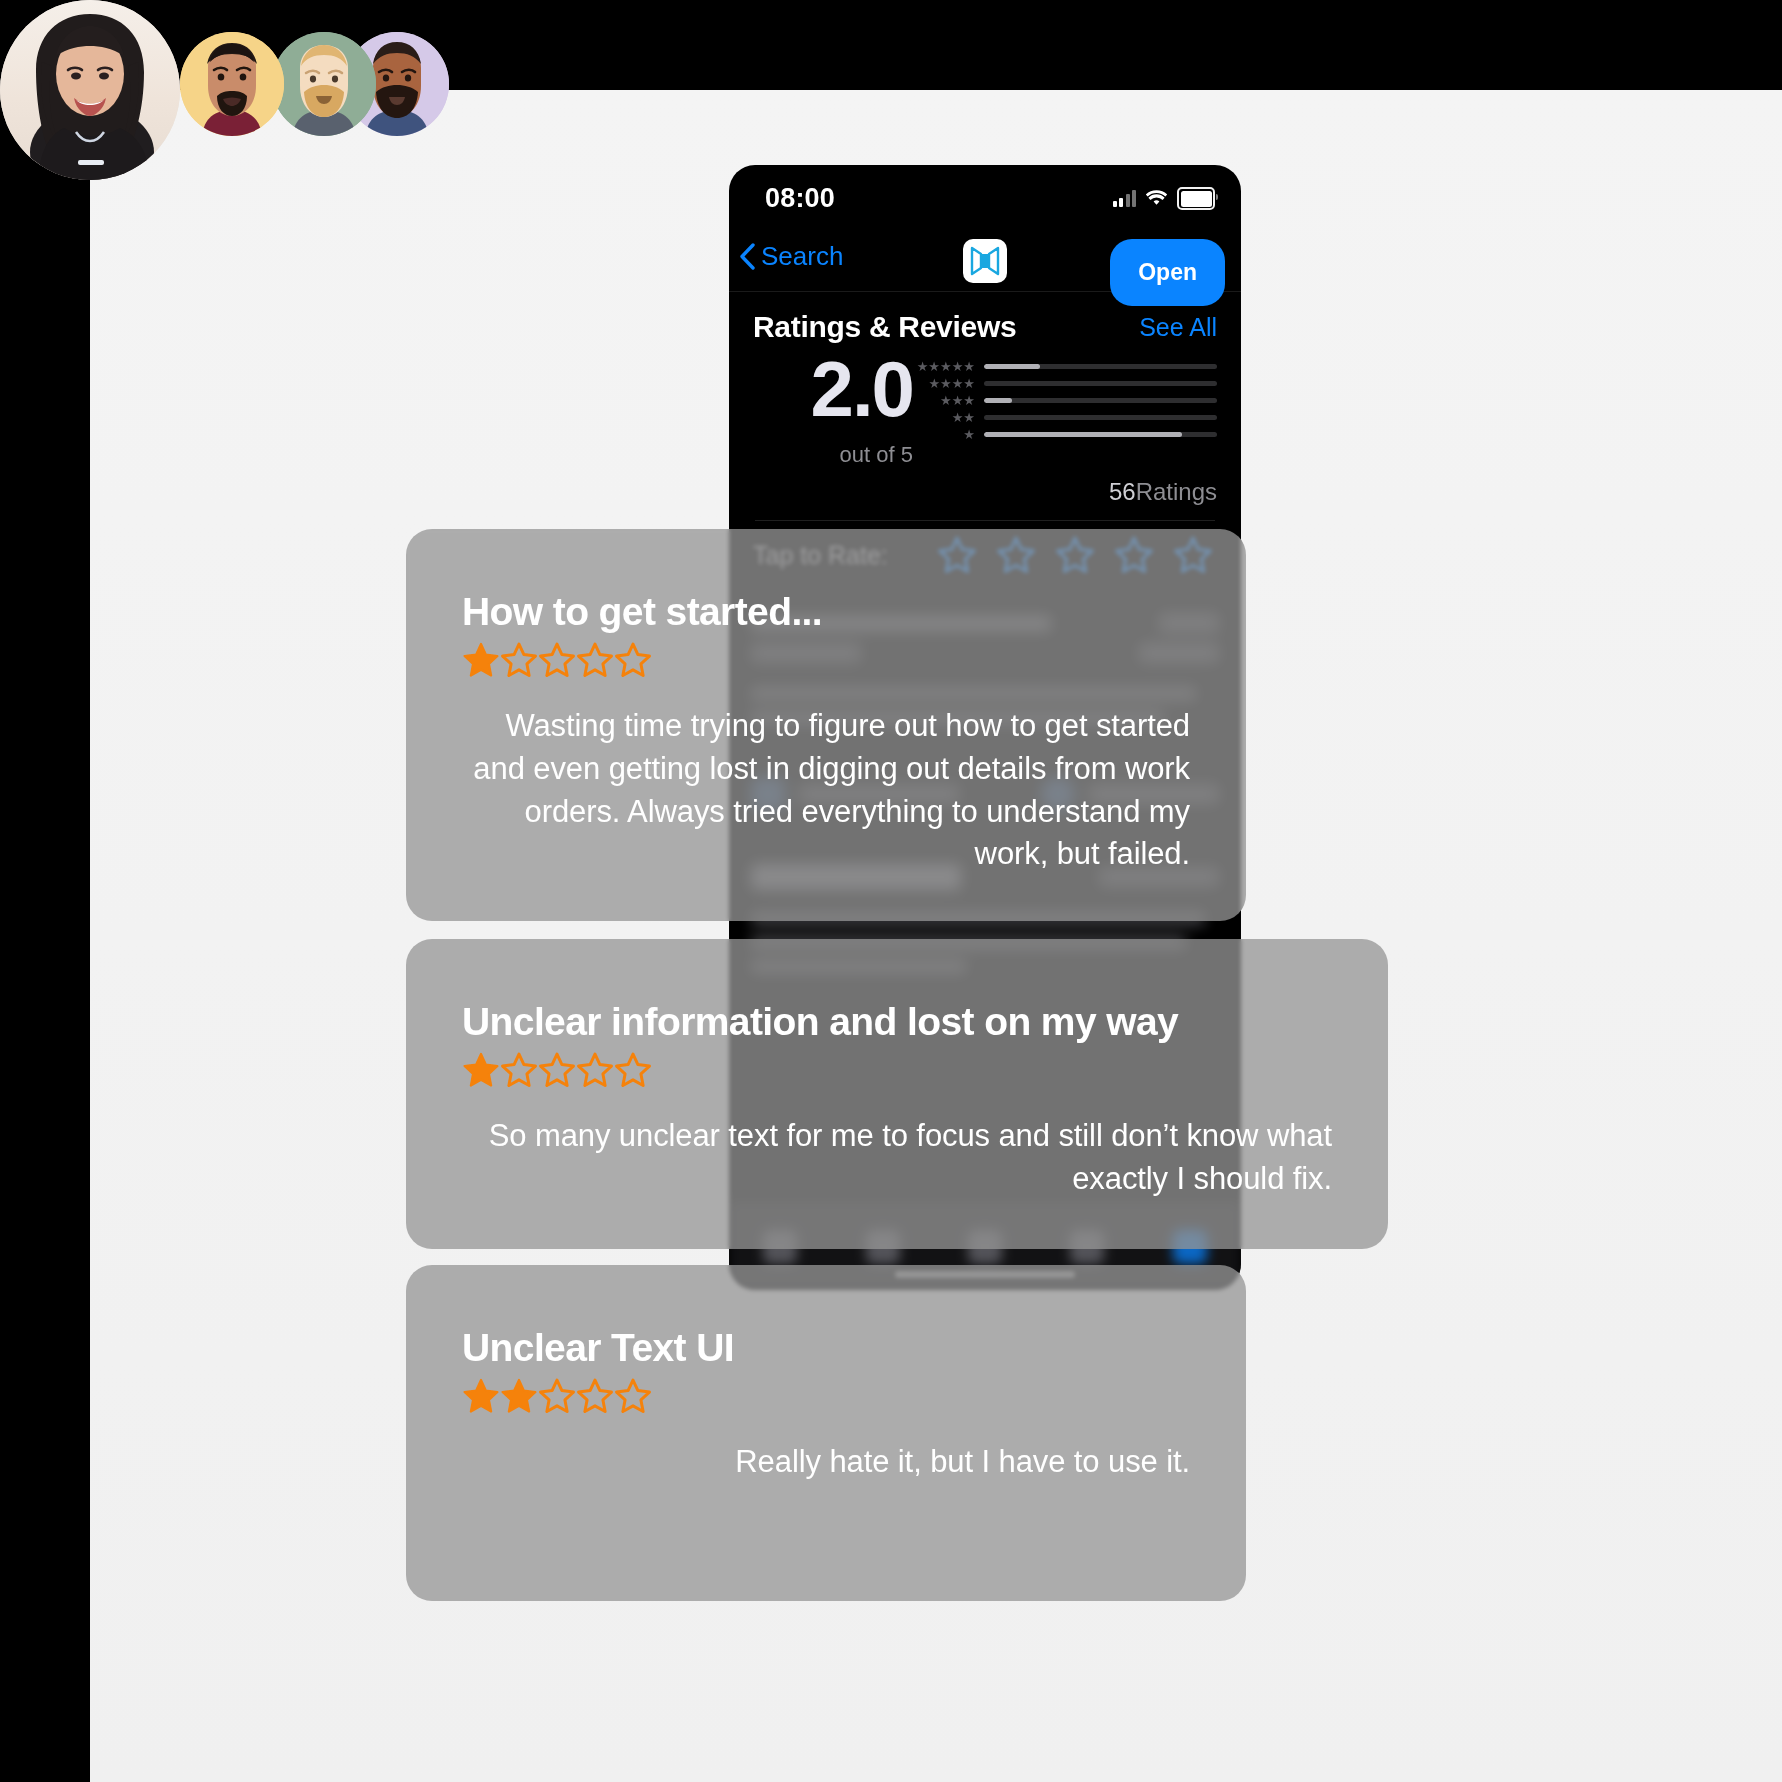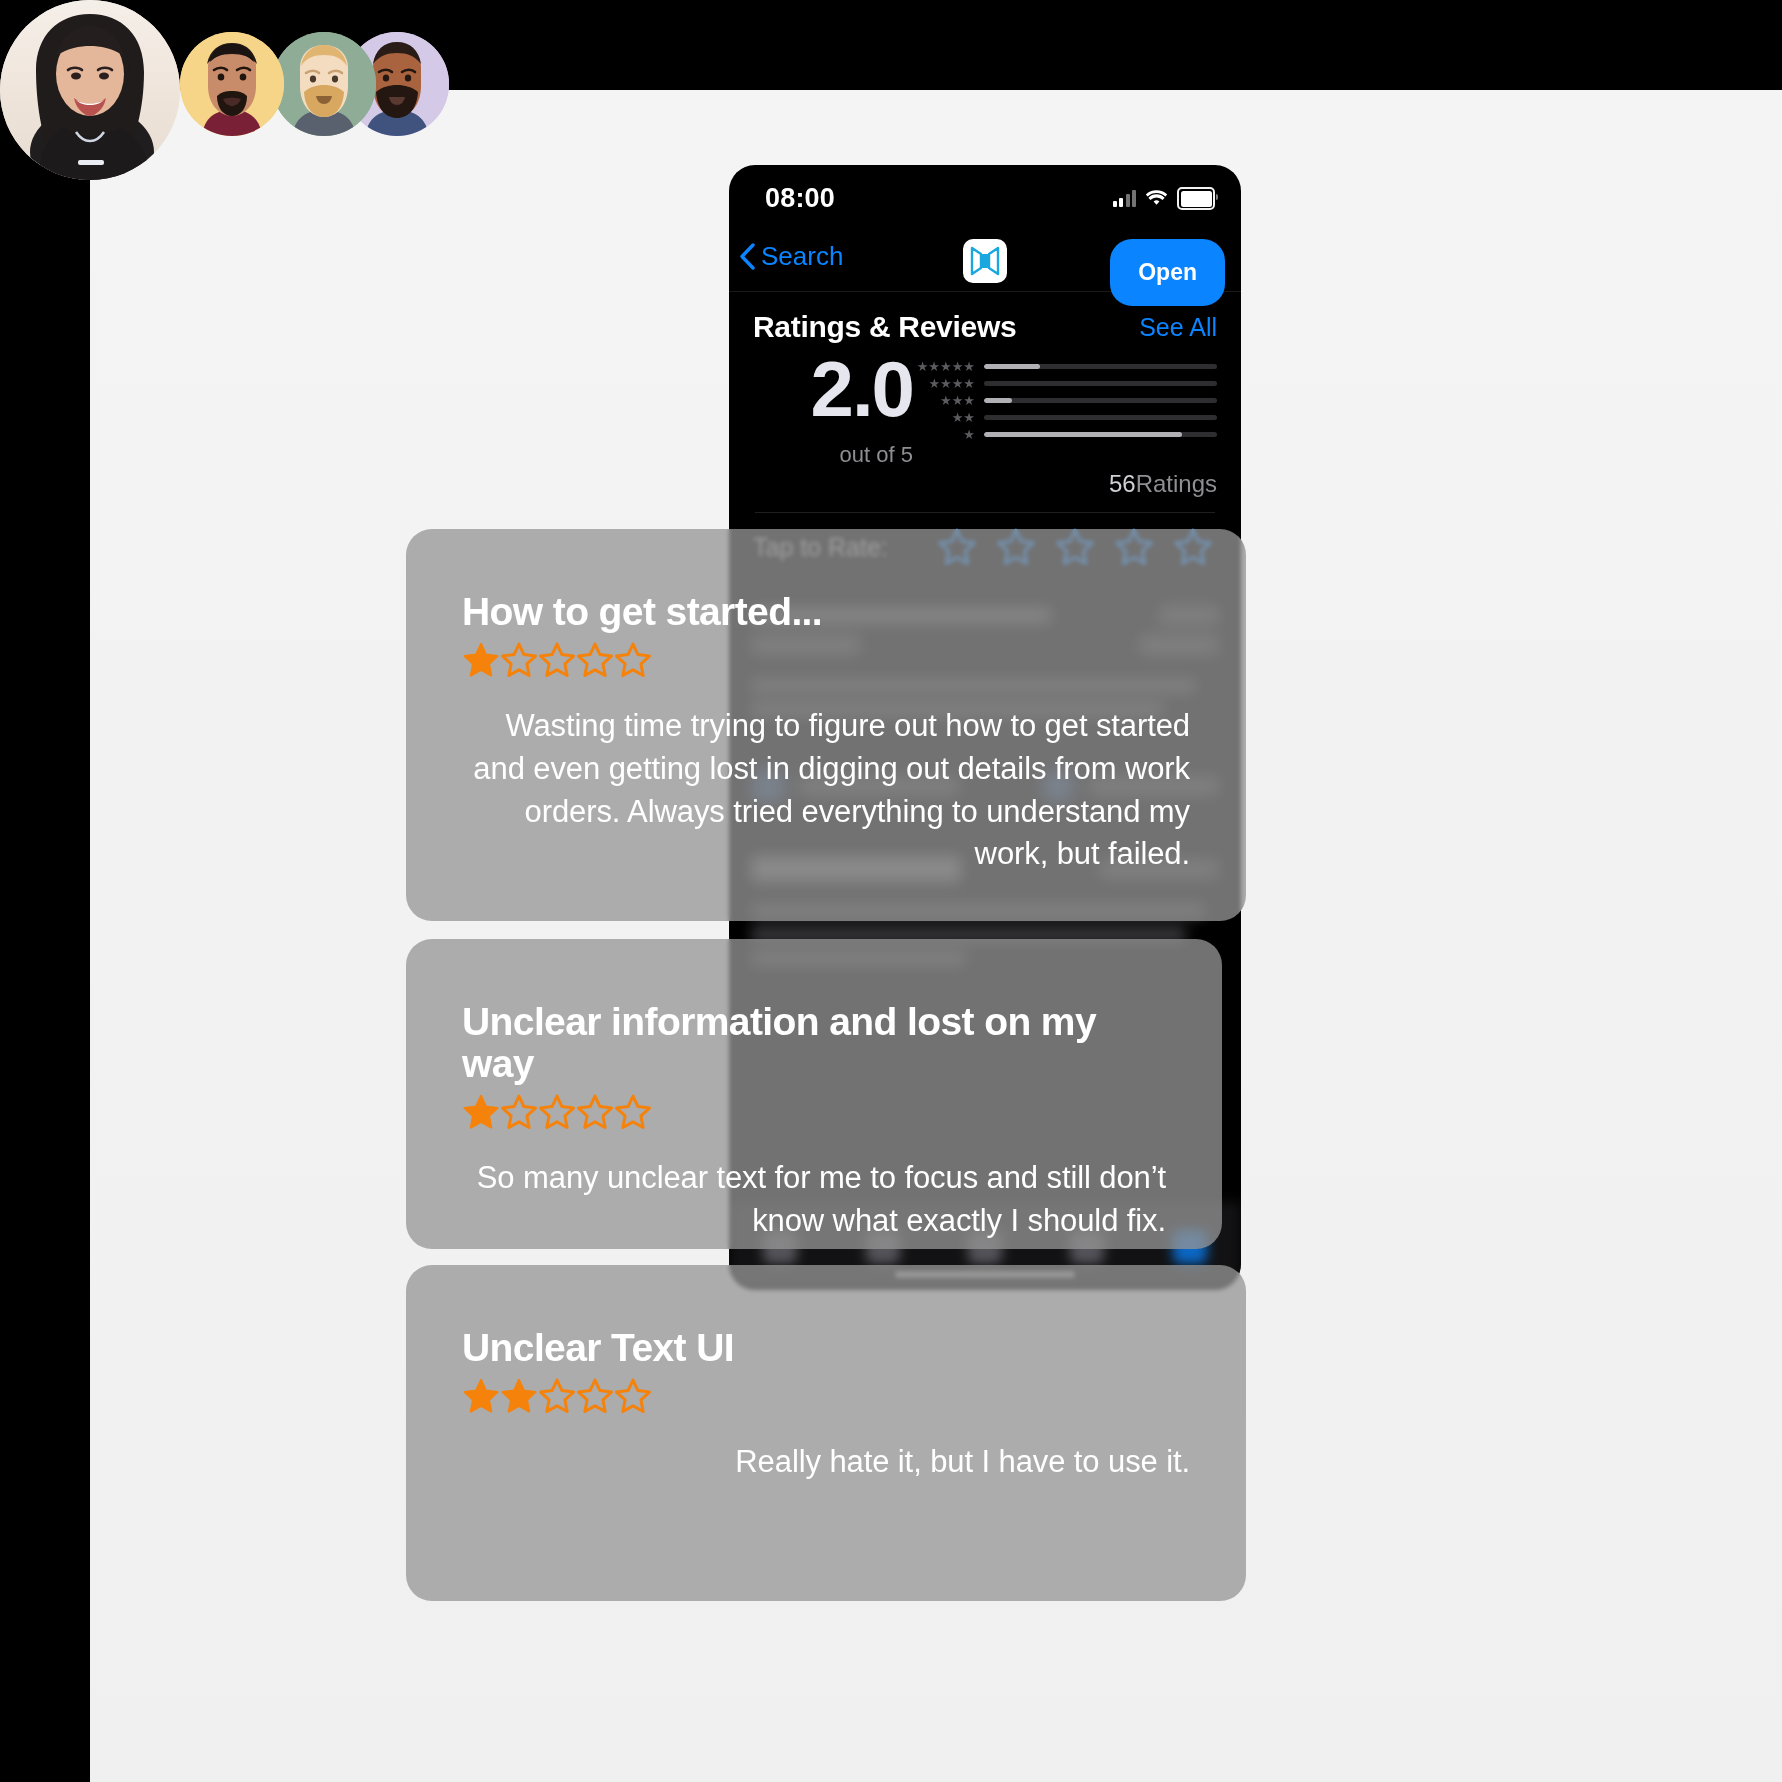--- a/index.html
+++ b/index.html
@@ -147,21 +147,21 @@
 
   #ratings-body { display:flex; margin-top: 6px; }
   #score-col { width: 160px; padding-top: 2px; text-align: right;}
   #score { font-size: 78px; font-weight: 700; line-height: .95; color:#e6e6ef; letter-spacing:-2px;}
   #outof { font-size: 22px; font-weight: 400; color:#8e8e93; margin-top: 16px; margin-left:22px;}
   #hist { flex:1; padding-top: 10px;}
   .hrow { display:flex; align-items:center; height: 13px; margin-bottom: 4px;}
   .hstars { width: 62px; text-align:right; color:#5b5b60; font-size:13px; letter-spacing:0px; line-height:1; white-space:nowrap;}
   .htrack { flex:1; height:5px; background:#2e2e30; border-radius:3px; margin-left:9px; overflow:hidden;}
   .hfill { height:100%; background:#b0b0b5; border-radius:3px;}
-  #ratings-count { text-align:right; color:#8e8e93; font-size:24px; margin-top:2px;}
+  #ratings-count { text-align:right; color:#8e8e93; font-size:24px; margin-top:10px;}
   #ratings-count b { font-weight:400; color:#cfcfd4; }
 
   #rule { height:1px; background:rgba(255,255,255,.12); margin: 14px 2px 0 2px;}
 
   
   #taprate { display:flex; align-items:center; padding: 14px 24px 16px 24px;}
   #taprate-label { color:#b9b9be; font-size:25px;}
   #taprate-stars { display:flex; gap:19px; margin-left:auto; margin-right:4px;}
 
   
@@ -200,21 +200,21 @@
     position: absolute;
     background: rgba(150,150,150,0.76);
     border-radius: 26px;
     color:#fff;
     z-index: 30;
     padding: 0 56px;
     box-sizing: border-box;
     backdrop-filter: blur(2px);
   }
   #rcard-0 { left: 316px; top: 439px; width: 840px; height: 392px; }
-  #rcard-1 { left: 316px; top: 849px; width: 816px; height: 310px; }
+  #rcard-1 { left: 316px; top: 849px; width: 982px; height: 310px; }
   #rcard-2 { left: 316px; top: 1175px; width: 840px; height: 336px; }
 
   .rtitle {
     font-size: 39px; font-weight: 700; letter-spacing:-.6px;
     padding-top: 62px; line-height:1.08;
   }
   .rstars { margin-top: 8px; height: 38px;}
   .rbody {
     font-size: 31px; line-height: 1.38; margin-top: 26px;
     letter-spacing:-.1px;

